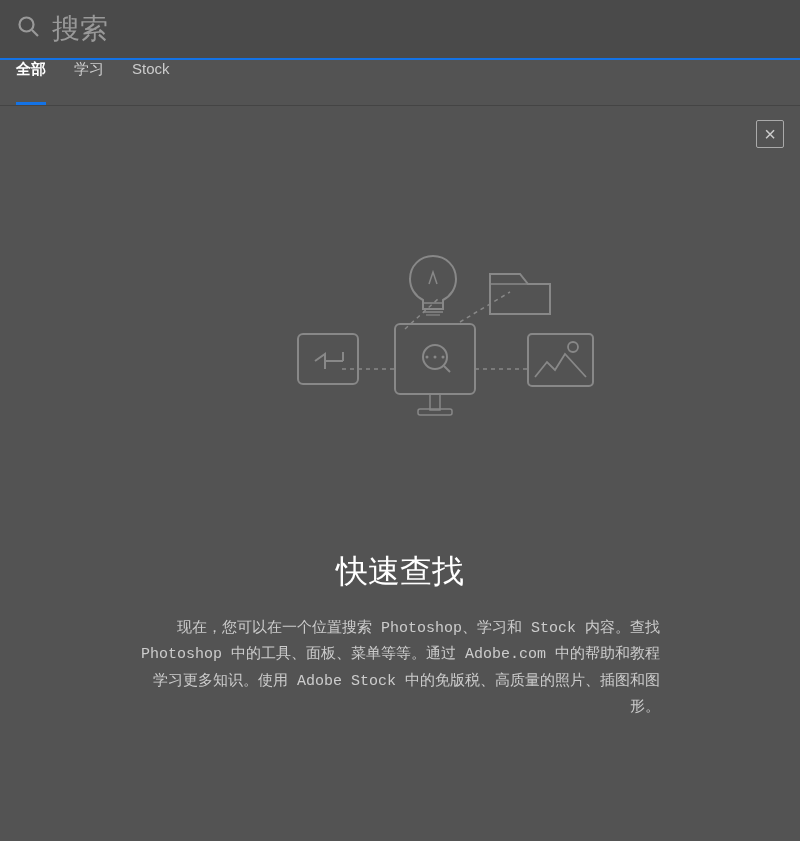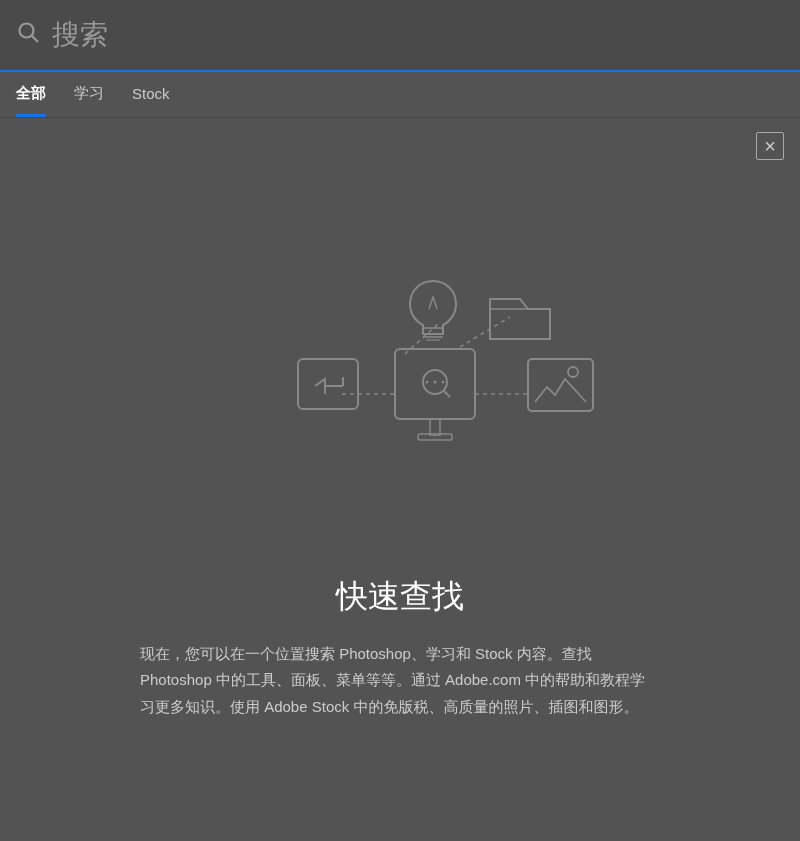--- a/index.html
+++ b/index.html
@@ -11,21 +11,21 @@
       font-family: "Microsoft YaHei", "PingFang SC", sans-serif;
       overflow: hidden;
     }
 
     
     .search-bar {
       background: #4a4a4a;
       padding: 0 16px;
       display: flex;
       align-items: center;
-      height: 72px;
+      height: 60px;
       border-bottom: 2px solid #1473e6;
     }
 
     .search-icon-wrap {
       margin-right: 12px;
       color: #999;
       font-size: 22px;
     }
 
     .search-input {
@@ -52,21 +52,21 @@
       gap: 28px;
       border-bottom: 1px solid #444;
     }
 
     .tab {
       color: #ccc;
       font-size: 15px;
       cursor: pointer;
       height: 100%;
       display: flex;
-      align-items: center;
+      align-items: flex-start;
       position: relative;
       padding-bottom: 2px;
     }
 
     .tab.active {
       color: #fff;
       font-weight: bold;
     }
 
     .tab.active::after {
@@ -125,24 +125,25 @@
       font-size: 32px;
       color: #fff;
       text-align: left;
       margin-bottom: 22px;
       font-weight: 400;
     }
 
     .desc-text {
       font-size: 15px;
       color: #ccc;
-      text-align: left;
+      text-align: right;
       line-height: 1.75;
       max-width: 560px;
       padding: 0 20px;
+      font-family: Liberation Mono, monospace;
     }
   </style>
 </head>
 <body>
 
 <div class="search-bar">
   <span class="search-icon-wrap">
     <svg width="24" height="24" viewBox="0 0 24 24" fill="none" stroke="#999" stroke-width="2.2">
       <circle cx="10.5" cy="10.5" r="7"></circle>
       <line x1="16" y1="16" x2="22" y2="22"></line>

